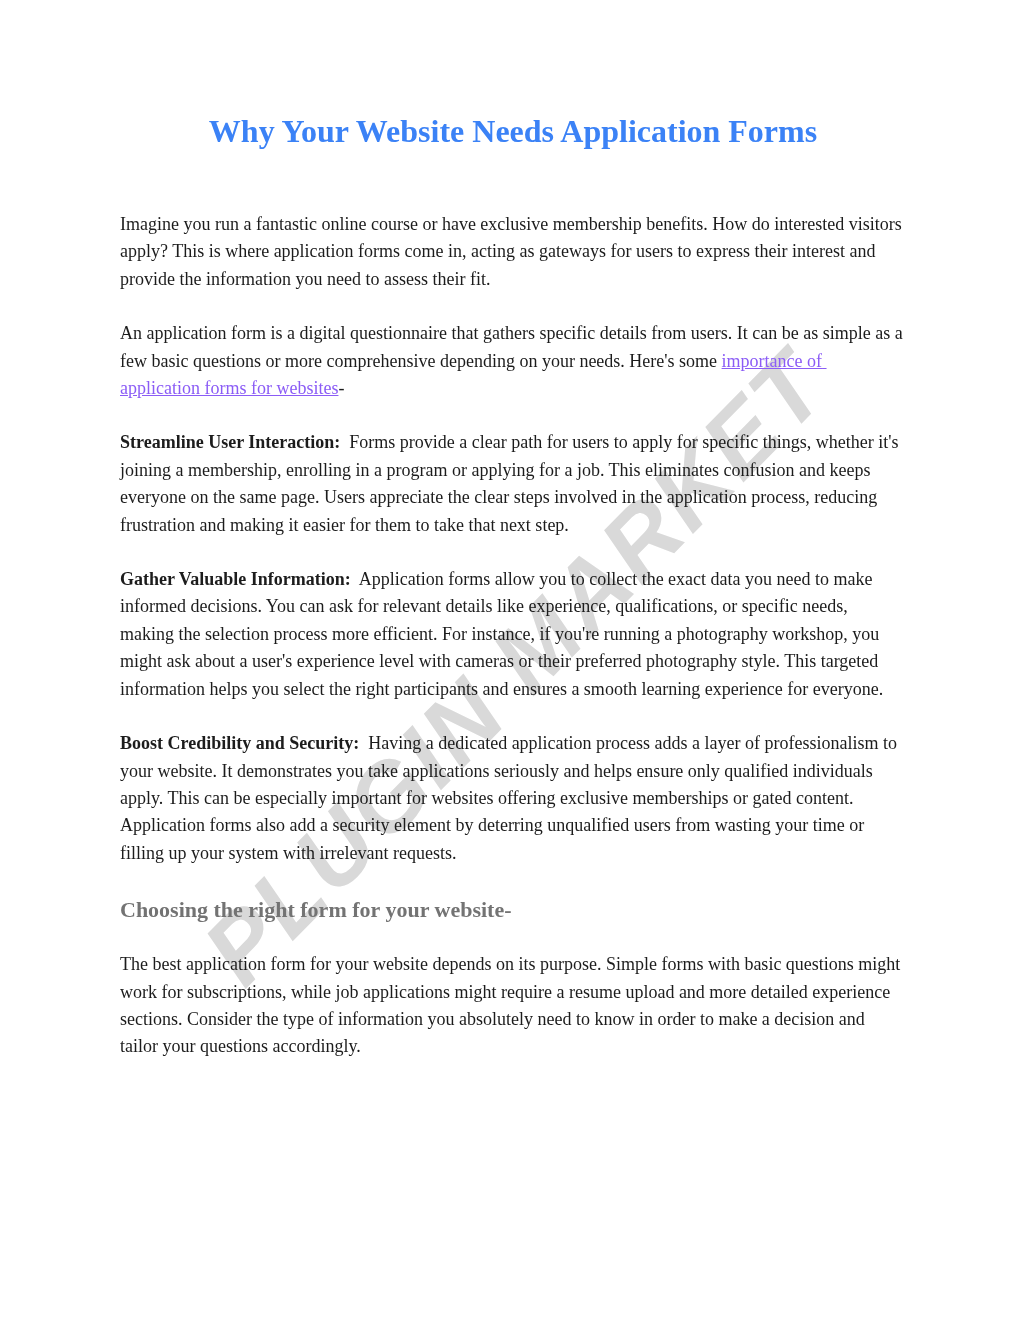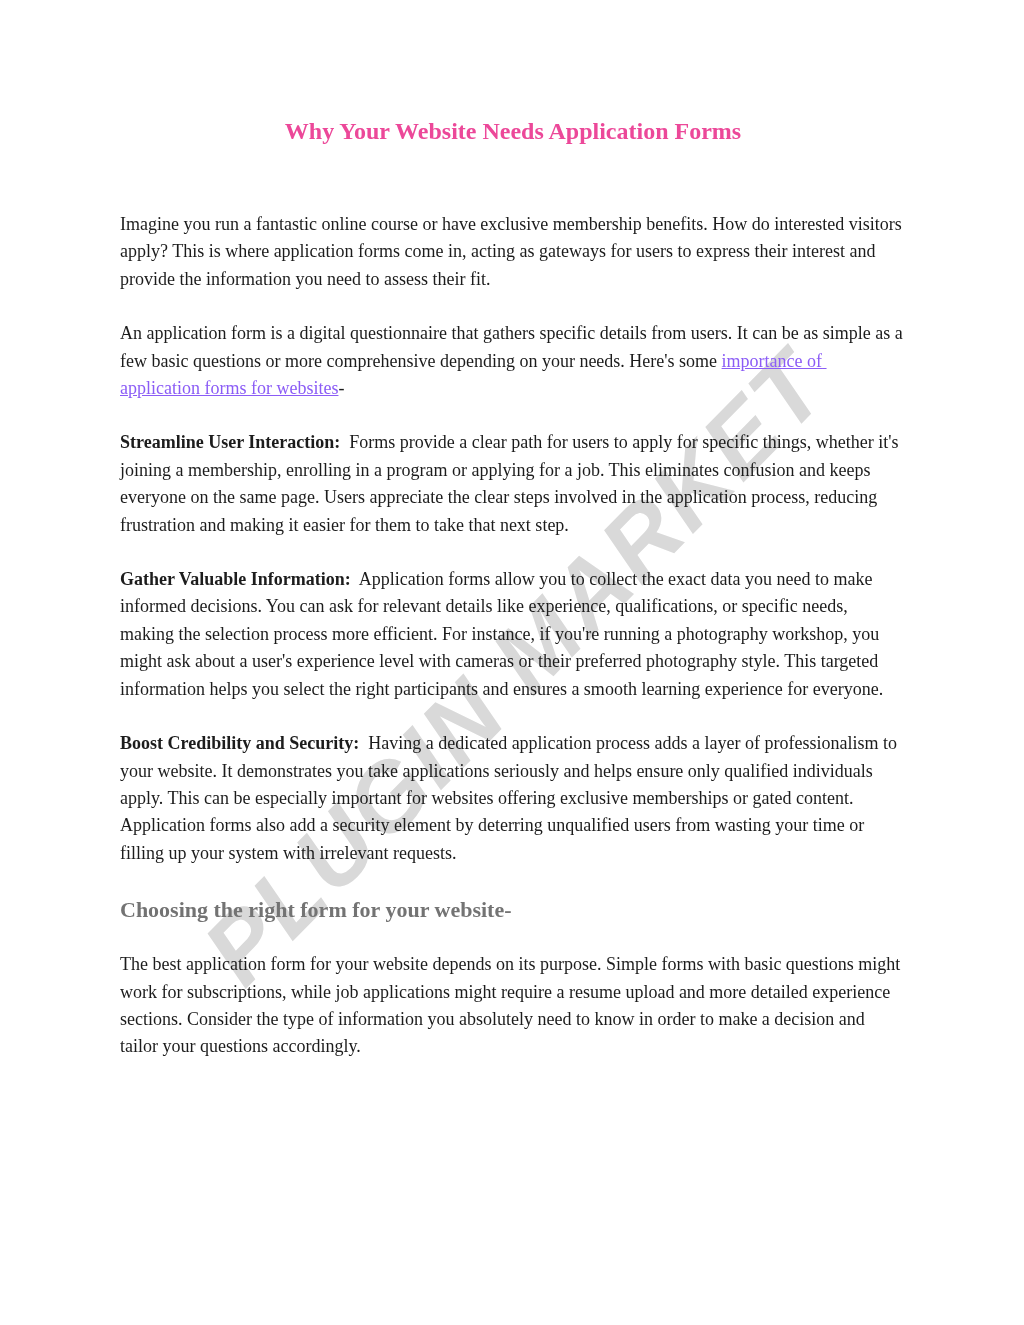--- a/index.html
+++ b/index.html
@@ -30,24 +30,24 @@
   .content {
     position: absolute;
     left: 120px;
     top: 0;
     width: 786px;
     z-index: 1;
   }
   .doc-title {
     margin: 116px 0 0 0;
     text-align: center;
-    font-size: 24px;
+    font-size: 32px;
     font-weight: bold;
     line-height: 31px;
-    color: #ec4899;
+    color: #3b82f6;
   }
   .para {
     font-size: 18px;
     line-height: 27.4px;
     margin: 27px 0 0 0;
     white-space: pre-wrap;
     color: #1c1c1c;
   }
   .para.first { margin-top: 64px; }
   .lead { font-weight: bold; }

